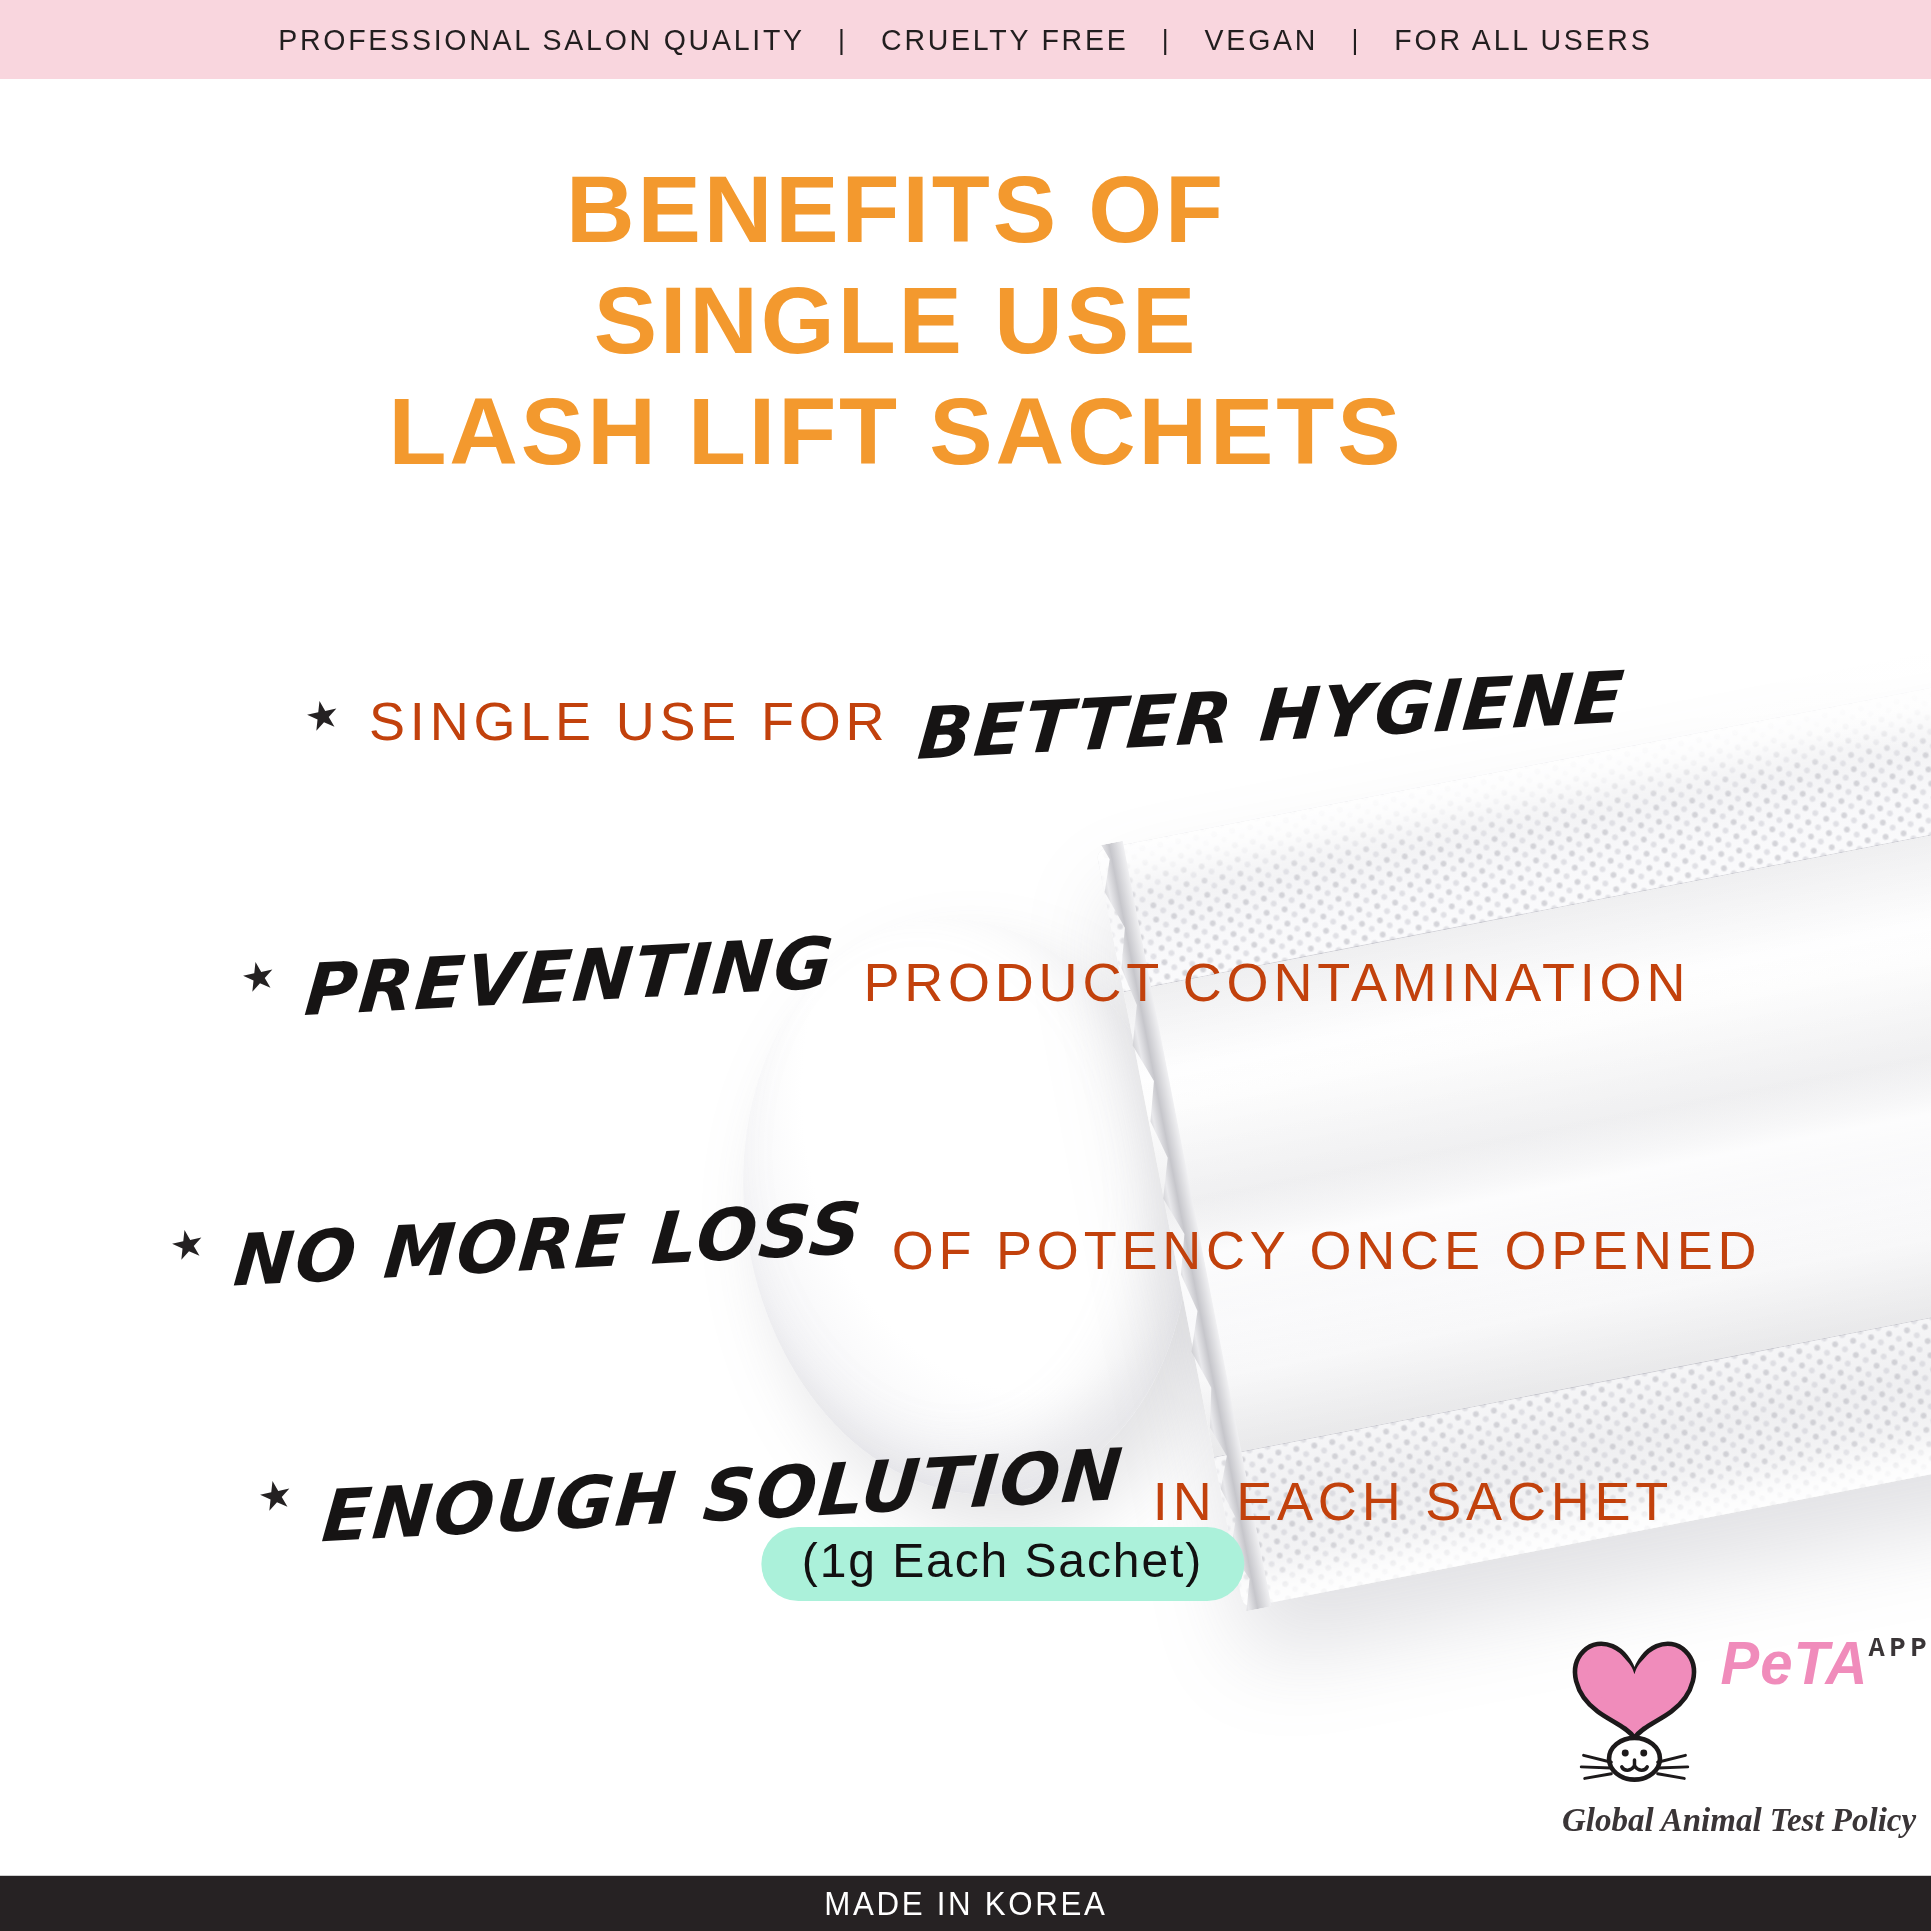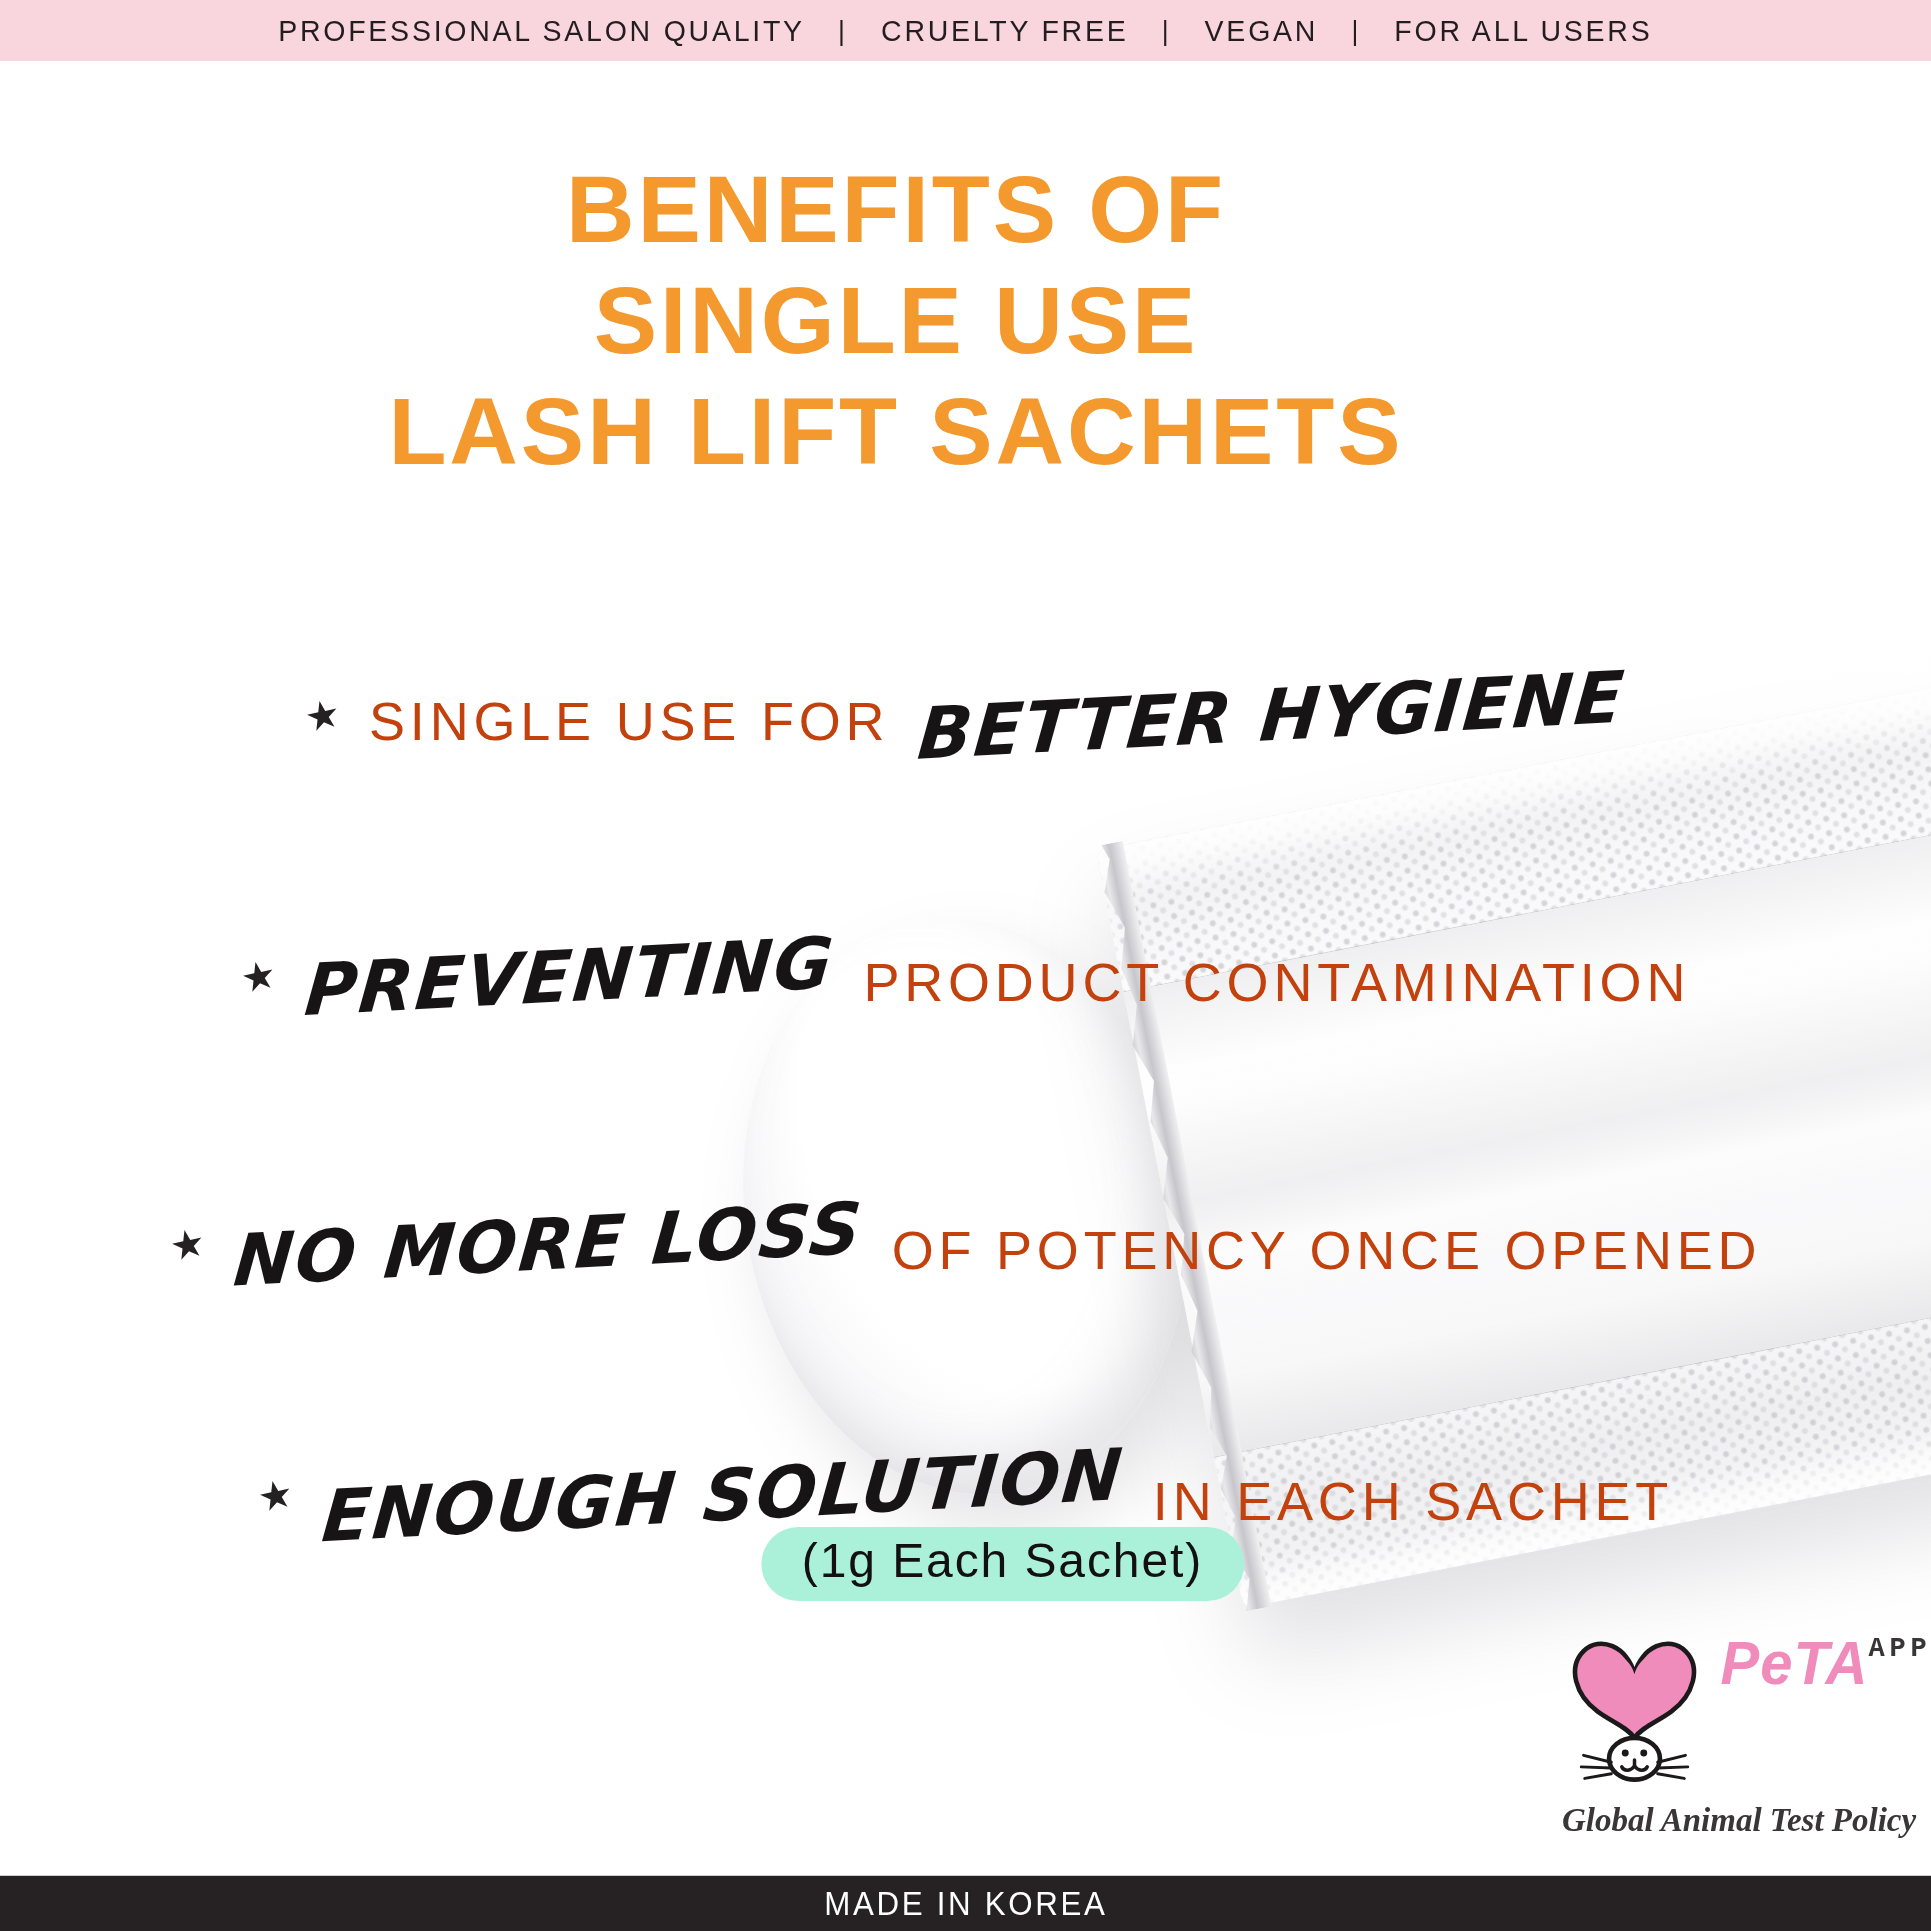--- a/index.html
+++ b/index.html
@@ -9,21 +9,21 @@
     --footer-bg:#262223;
     --peta-pink:#f08cbb;
     --text-black:#1d1b1c;
   }
   *{margin:0;padding:0;box-sizing:border-box;}
   html,body{width:1931px;height:1931px;background:#ffffff;overflow:hidden;}
   body{font-family:"Liberation Sans",sans-serif;color:var(--text-black);}
   .canvas{position:absolute;inset:0;width:1931px;height:1931px;background:#ffffff;overflow:hidden;}
 
   
-  .top-bar{position:absolute;top:0;left:0;width:1931px;height:61px;background:var(--top-bar-bg);
+  .top-bar{position:absolute;top:0;left:0;width:1931px;height:79px;background:var(--top-bar-bg);
     display:flex;align-items:center;justify-content:center;z-index:5;}
   .top-bar-inner{display:flex;align-items:center;transform:scaleX(.95);white-space:nowrap;
     font-size:30px;letter-spacing:2.9px;color:#221e1f;}
   .top-bar .sep{margin:0 35px;font-size:28px;color:#221e1f;}
 
   
   .photo{position:absolute;inset:0;z-index:0;}
   .cream-blob{position:absolute;left:745px;top:917px;width:442px;height:579px;border-radius:50%;
     transform:rotate(-9deg);
     background:radial-gradient(ellipse at 62% 36%,#ffffff 52%,#f6f6f8 72%,#e9e9ed 88%,#dededf 100%);

